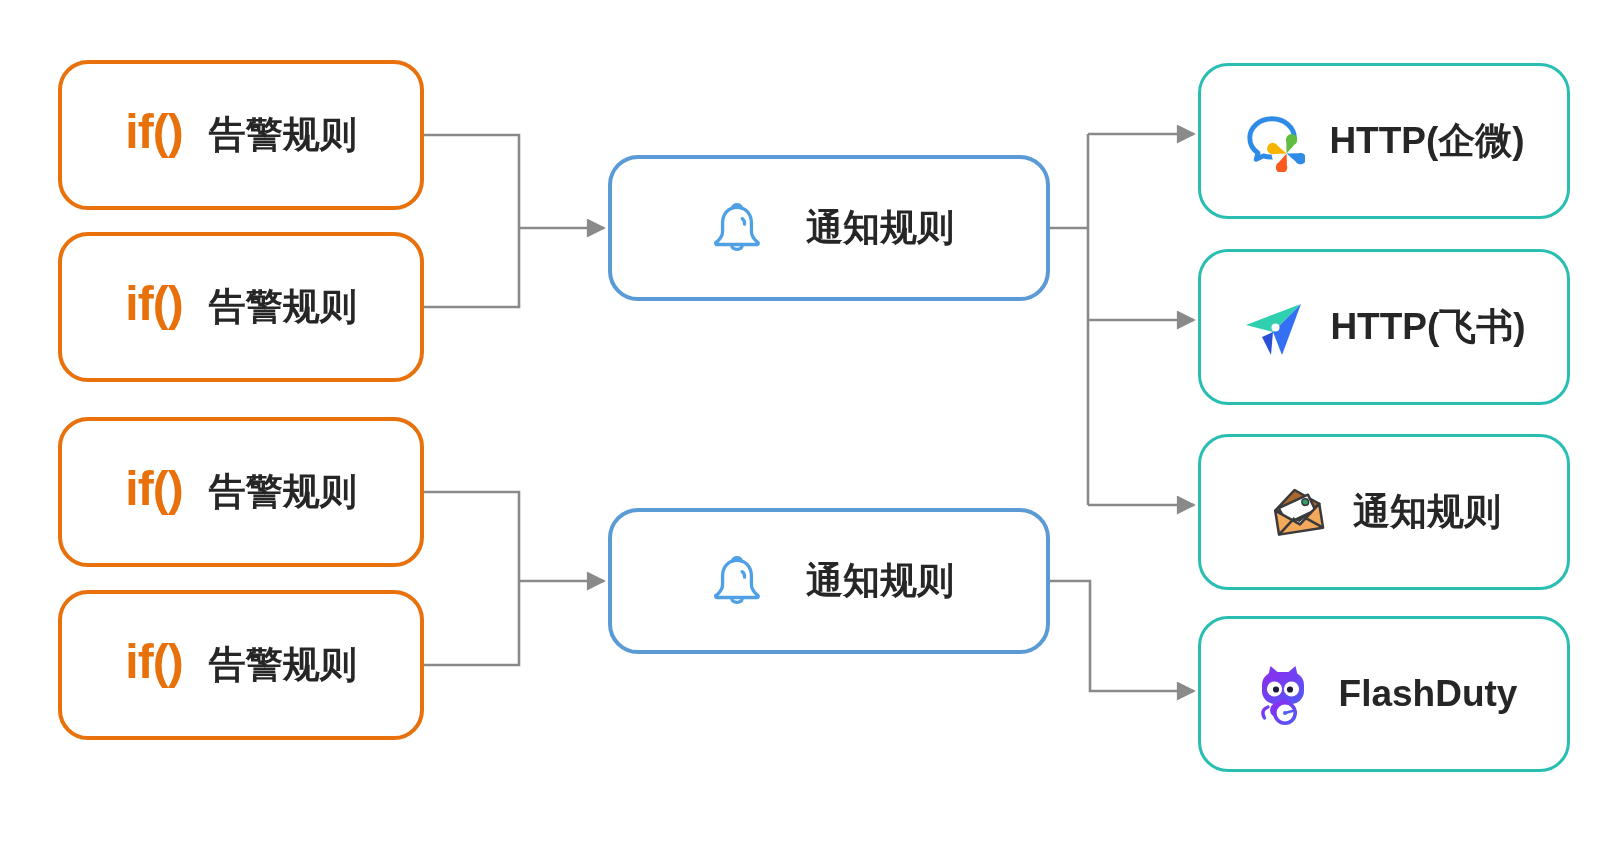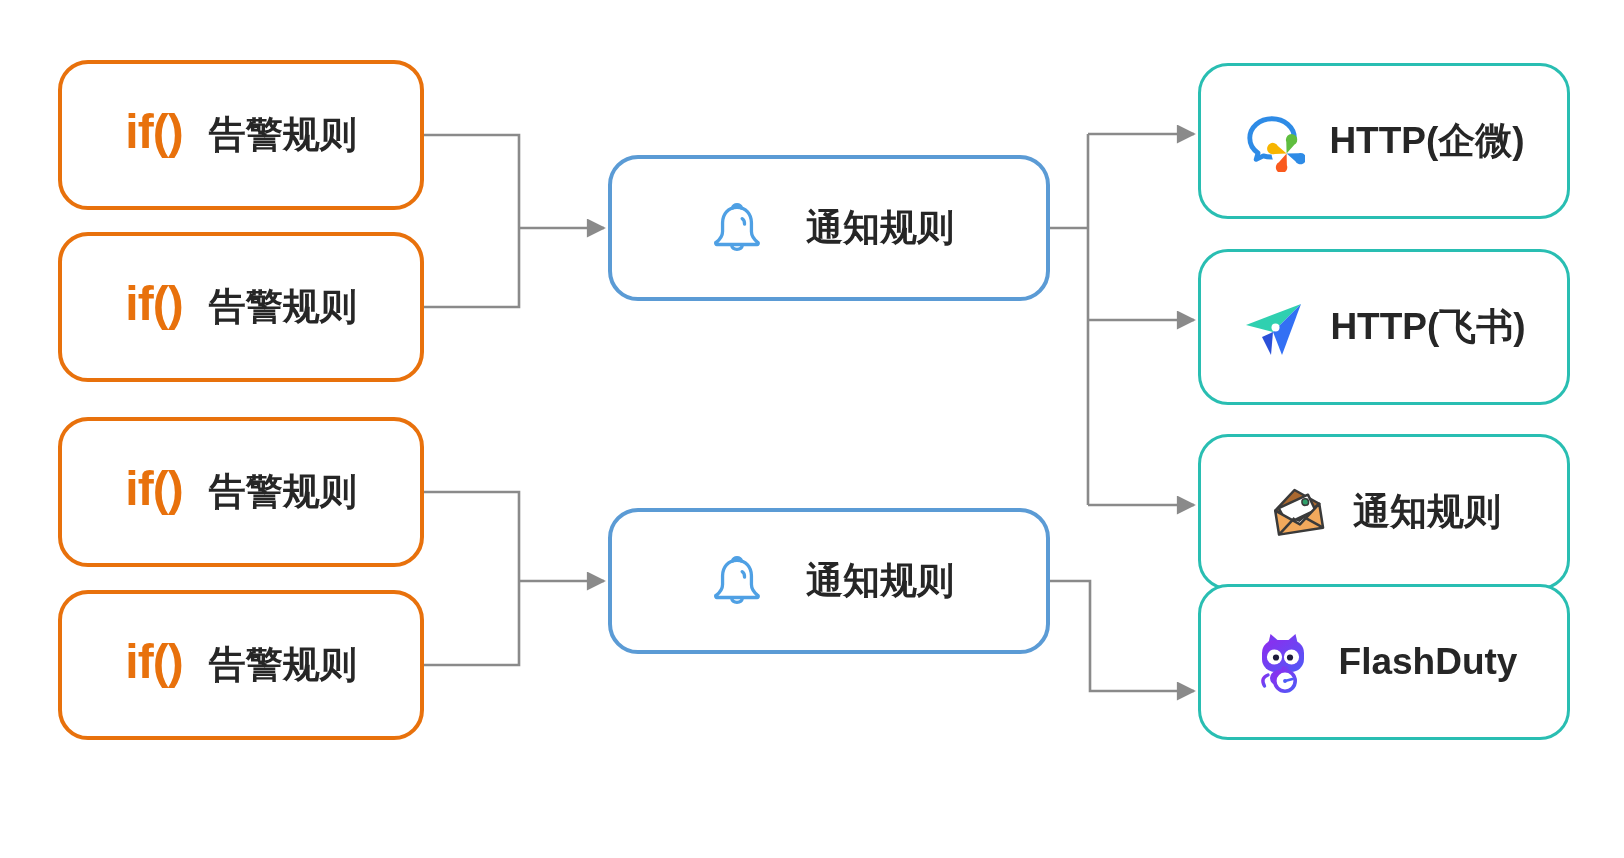--- a/index.html
+++ b/index.html
@@ -151,21 +151,21 @@
           <circle cx="41" cy="23" r="3.4" fill="#2FA06A" stroke-width="1.6"></circle>
           <path d="M9 27 L32 45 L55 27 V52 H9 Z" fill="#F2A95C"></path>
           <path d="M9 52 L27.5 37.5" fill="none"></path>
           <path d="M55 52 L36.5 37.5" fill="none"></path>
         </g>
       </svg>
     </span>
     <span class="label">通知规则</span>
   </div>
 
-  <div class="node channel" style="top:584px">
+  <div class="node channel" style="top:616px">
     <span class="icon">
       <svg width="64" height="64" viewBox="0 0 64 64">
         <defs>
           <linearGradient id="fdgrad" x1="0" y1="0" x2="1" y2="1">
             <stop offset="0" stop-color="#8F2BEE"></stop>
             <stop offset="1" stop-color="#4E5BF7"></stop>
           </linearGradient>
         </defs>
         <path d="M16 19 L19.5 4 L30 13 Z" fill="url(#fdgrad)"></path>
         <path d="M48 19 L44.5 4 L34 13 Z" fill="url(#fdgrad)"></path>

